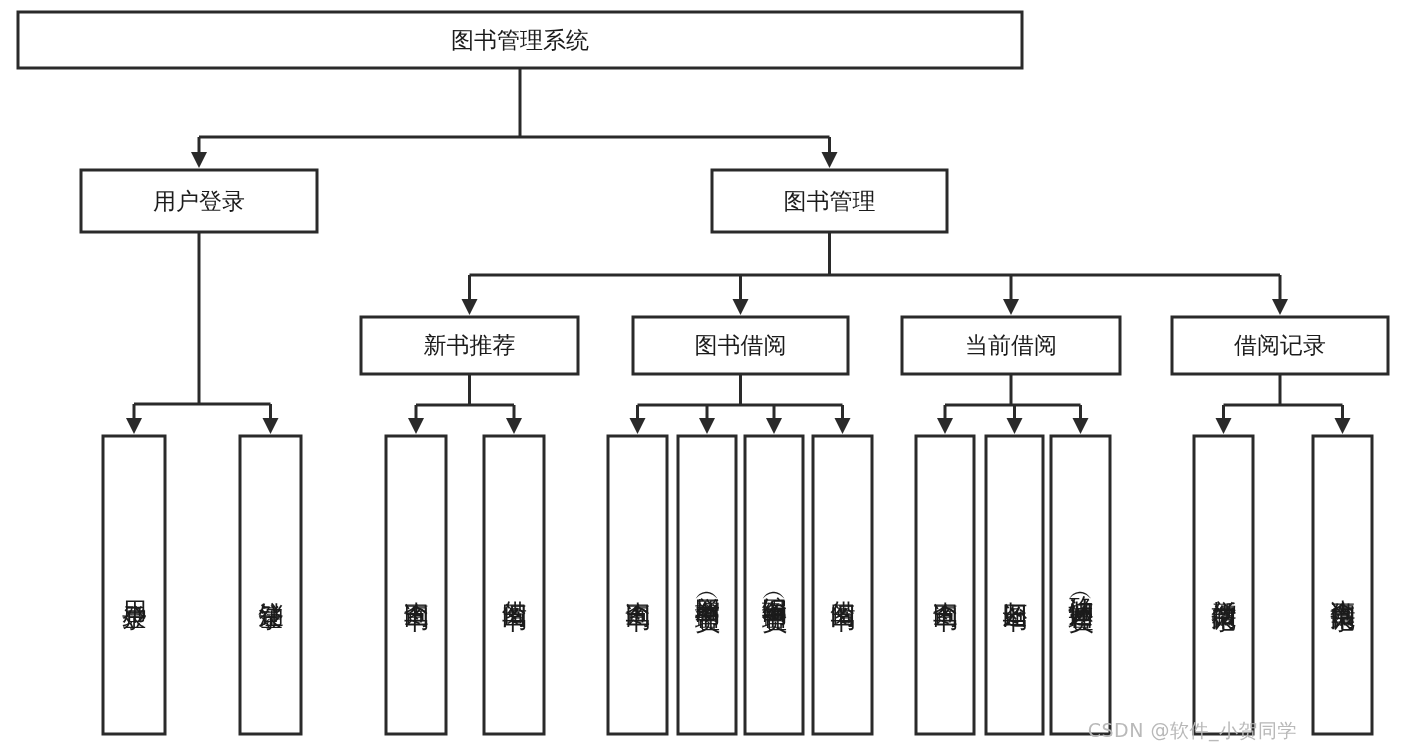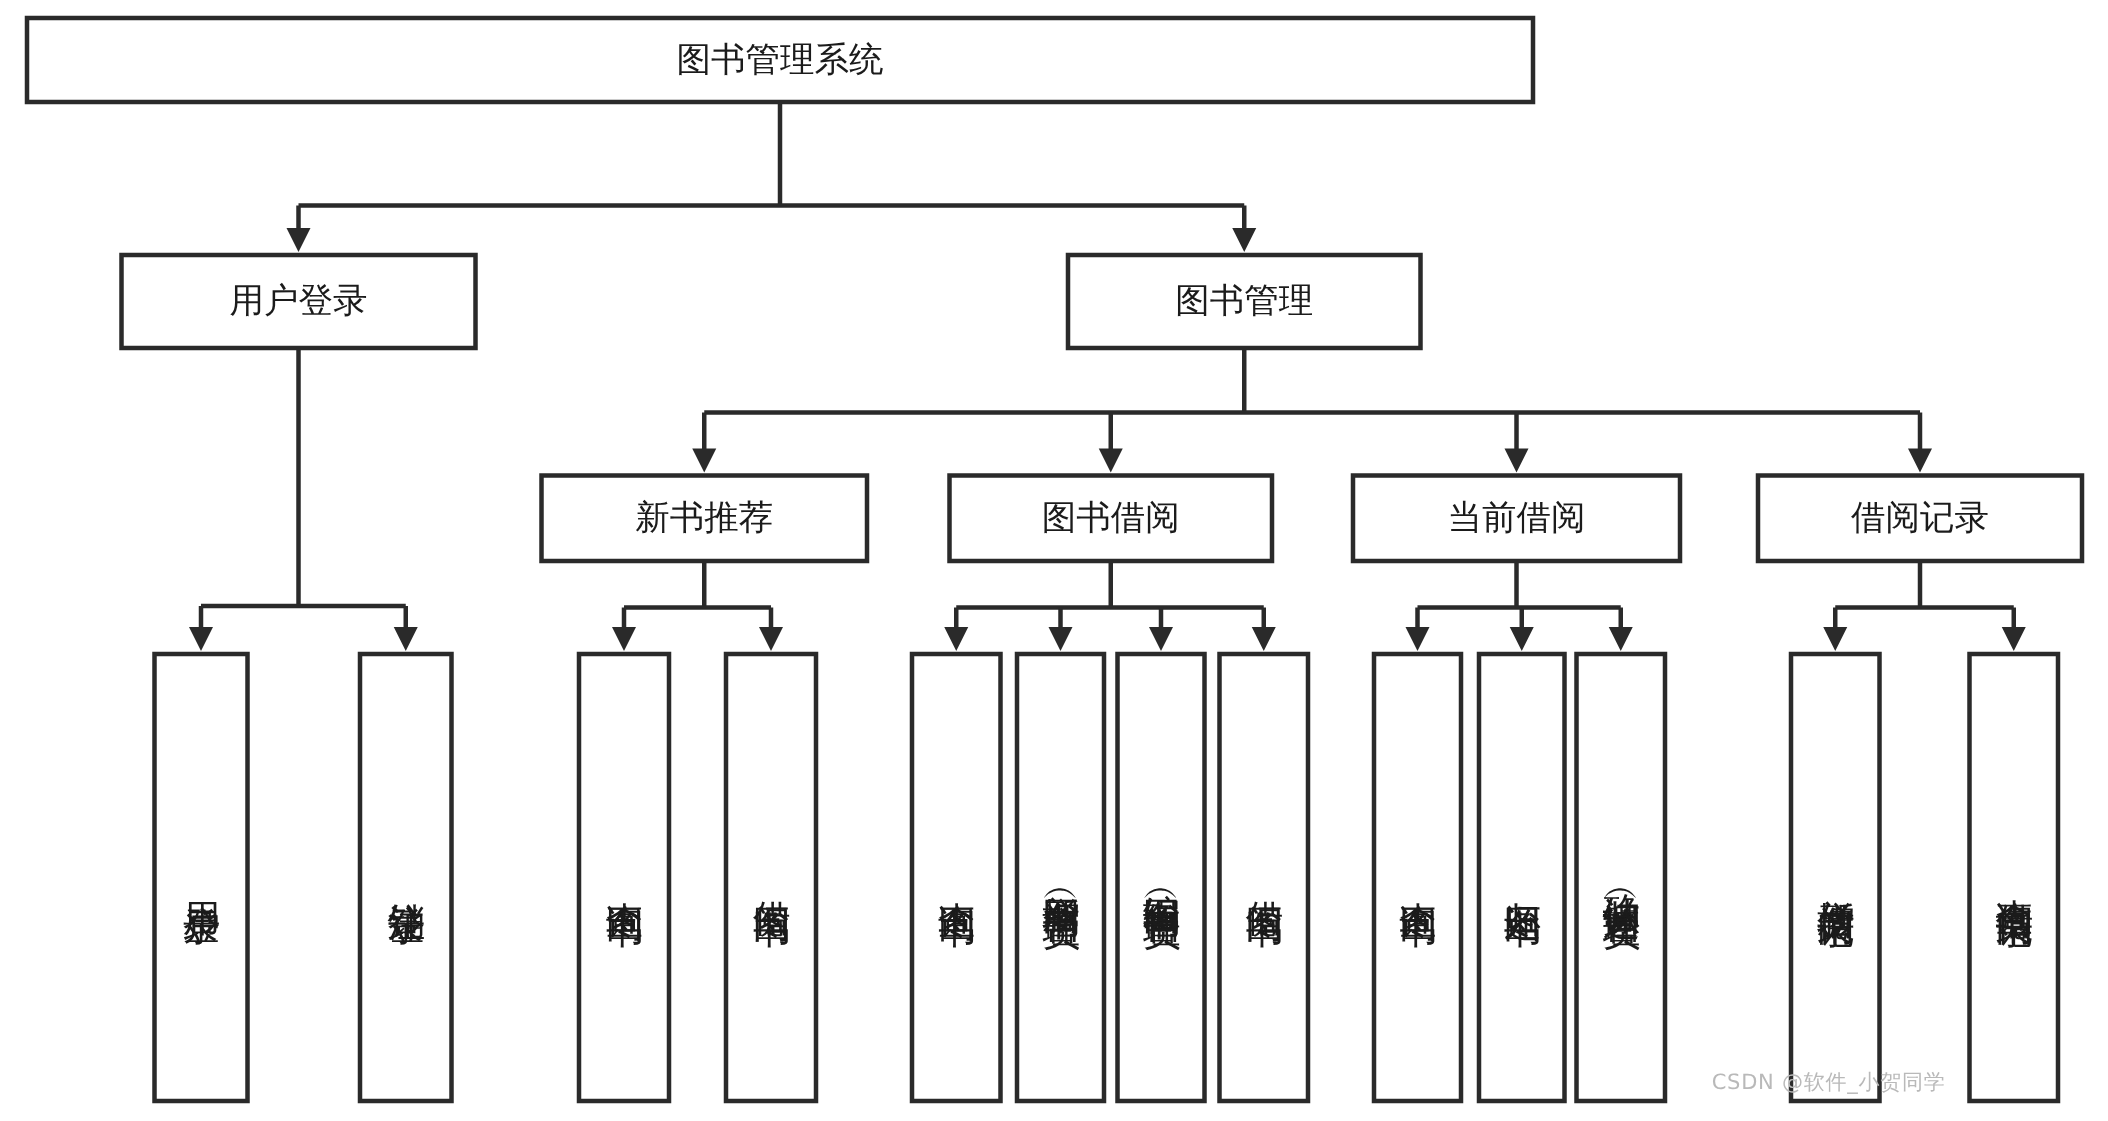--- a/index.html
+++ b/index.html
@@ -18,23 +18,23 @@
   }
   .leaf-label-box{position:absolute;display:flex;align-items:center;justify-content:center;
     pointer-events:none;}
   .leaf-label{
     writing-mode:vertical-rl;text-orientation:upright;
     font-family:"DejaVu Sans","Liberation Sans",sans-serif;
     font-size:25px;line-height:1.12;color:#1b1b1b;letter-spacing:2px;
     white-space:nowrap;text-align:center;
   }
   #watermark{
-    position:absolute;right:8px;bottom:16px;
+    position:absolute;right:8px;bottom:3px;
     font-family:"DejaVu Sans","Liberation Sans",sans-serif;
-    font-size:14px;color:#b9b9b9;letter-spacing:0.5px;white-space:nowrap;
+    font-size:19px;color:#b9b9b9;letter-spacing:0.5px;white-space:nowrap;
   }
 </style>
 </head>
 <body>
 
 <div id="diagram-root">
 
   <svg id="tree" viewBox="0 0 1405 747" xmlns="http://www.w3.org/2000/svg">
     <g id="connectors">
         <line x1="520" y1="68" x2="520" y2="137" class="conn"></line>

